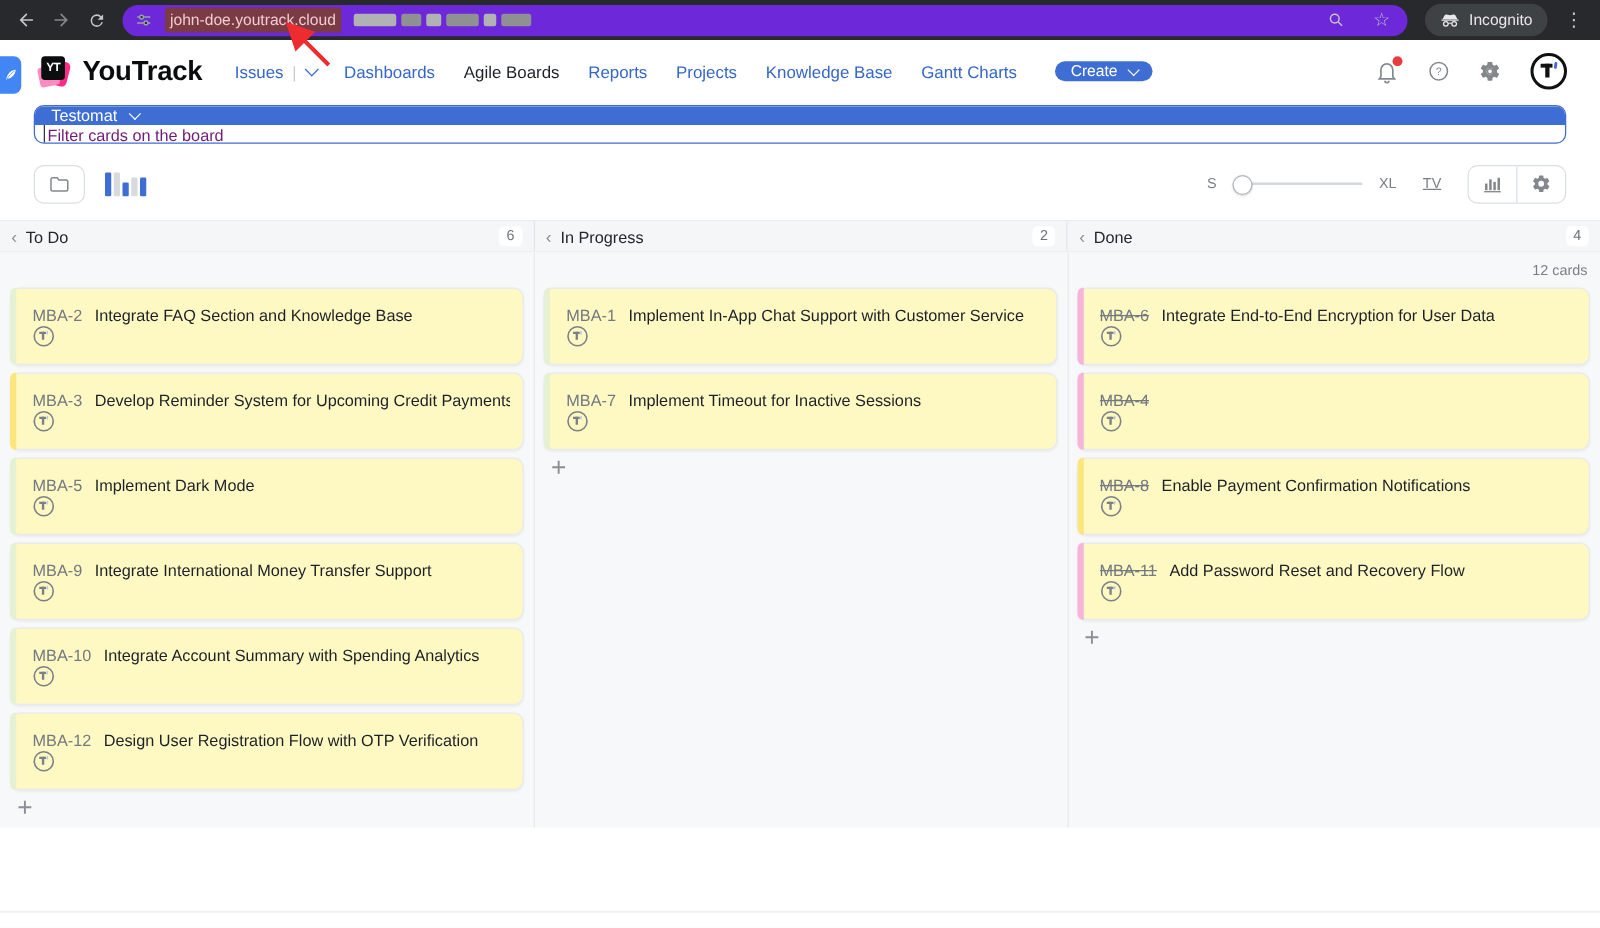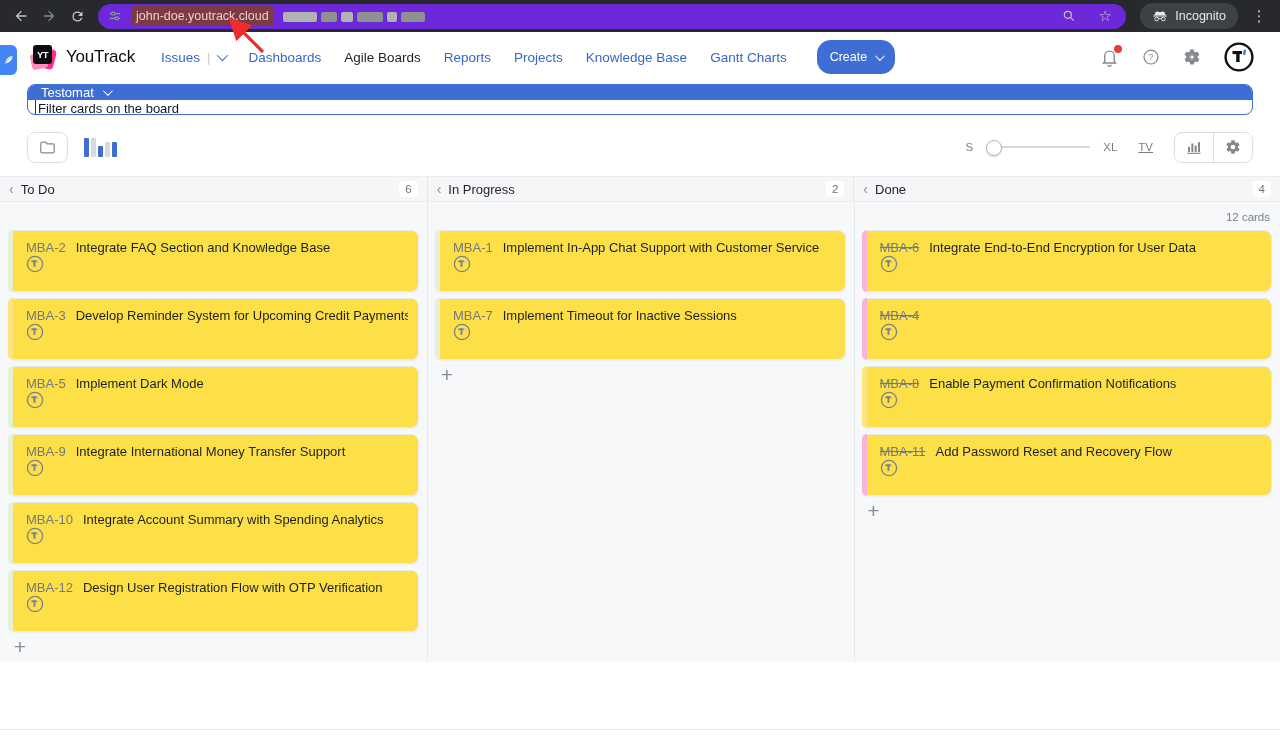--- a/index.html
+++ b/index.html
@@ -16,40 +16,40 @@
   .omni-right{margin-left:auto;display:flex;align-items:center;gap:10px;}
   .incog-pill{height:26px;background:#3f4245;border-radius:13px;display:flex;align-items:center;gap:7px;padding:0 12px;color:#e6e8ea;font-size:12.5px;margin:0 6px;}
   
   .app-header{height:50px;background:#fff;display:flex;align-items:center;padding-right:26px;position:relative;}
   .ext-tab{position:absolute;left:0;top:13px;width:17px;height:30px;background:#4285f4;border-radius:0 6px 6px 0;display:flex;align-items:center;justify-content:center;}
   .logo-wrap{margin-left:30px;display:flex;align-items:center;gap:9px;}
   .logo-mark{width:27px;height:27px;position:relative;}
   .logo-pink1{position:absolute;left:5px;top:4px;width:20px;height:20px;background:#ff2d87;border-radius:4px;transform:rotate(14deg);}
   .logo-pink2{position:absolute;left:1px;top:9px;width:16px;height:16px;background:#ff8ac2;border-radius:3px;transform:rotate(-12deg);}
   .logo-black{position:absolute;left:3px;top:1px;width:19px;height:19px;background:#0c0d0e;border-radius:3px;color:#fff;font-weight:bold;font-size:9.5px;display:flex;align-items:center;justify-content:center;letter-spacing:-.5px;}
-  .product-name{font-size:17px;font-weight:400;color:#0b0c0e;letter-spacing:-.2px;margin-right:26px;}
+  .product-name{font-size:22px;font-weight:700;color:#0b0c0e;letter-spacing:-.2px;margin-right:26px;}
   .main-nav{display:flex;align-items:center;gap:23px;font-size:13.5px;}
   .nav-item{color:var(--link);cursor:pointer;white-space:nowrap;}
   .nav-item.active{color:#1d2126;}
   .nav-group{display:flex;align-items:center;gap:7px;}
   .nav-sep{color:#c9cbce;font-size:13px;}
   .chev{width:7px;height:7px;border-right:1.6px solid currentColor;border-bottom:1.6px solid currentColor;transform:rotate(45deg) translateY(-2px);display:inline-block;}
   .chev-blue{color:var(--link);}
-  .create-btn{background:var(--accent);color:#fff;border:none;border-radius:14px;height:34px;padding:0 13px;display:flex;align-items:center;gap:8px;font-size:12.5px;margin-left:30px;font-family:inherit;cursor:pointer;}
+  .create-btn{background:var(--accent);color:#fff;border:none;border-radius:14px;height:16px;padding:0 13px;display:flex;align-items:center;gap:8px;font-size:12.5px;margin-left:30px;font-family:inherit;cursor:pointer;}
   .create-btn .chev{border-color:#fff;width:6px;height:6px;}
   .header-icons{margin-left:auto;display:flex;align-items:center;gap:23px;}
   .hicon{position:relative;display:flex;align-items:center;justify-content:center;color:#84888d;cursor:pointer;}
   .bell-dot{position:absolute;top:-3px;right:-3px;width:8px;height:8px;border-radius:50%;background:#e43f3f;}
   
   .filter-row{display:flex;margin:2px 27px 0;height:29px;border:1.5px solid var(--accent);border-radius:8px;overflow:hidden;background:#fff;flex-direction:column;}
   .board-select{background:var(--accent);color:#fff;border:none;font-family:inherit;font-size:13px;display:flex;align-items:center;gap:9px;padding:0 13px;cursor:pointer;}
   .board-select .chev{border-color:#fff;width:6px;height:6px;}
   .filter-input{flex:1;display:flex;align-items:center;padding-left:7px;gap:2px;cursor:text;}
   .caret{width:1px;height:16px;background:#33373b;}
-  .placeholder{color:#0f172a;font-size:13px;text-align:center;}
+  .placeholder{color:#701a75;font-size:13px;text-align:center;}
   .search-seg{width:30px;border-left:1.5px solid var(--accent);display:flex;align-items:center;justify-content:center;cursor:pointer;}
   
   .controls-row{display:flex;align-items:center;margin:17px 27px 0;height:30px;}
   .folder-btn{width:39px;height:29px;border:1px solid #dcdfe2;border-radius:8px;background:#fff;display:flex;align-items:center;justify-content:center;cursor:pointer;}
   .chart-toggle{margin-left:16px;display:flex;align-items:flex-end;gap:2px;height:20px;cursor:pointer;}
   .cbar{width:5px;border-radius:1px;}
   .right-controls{margin-left:auto;display:flex;align-items:center;gap:13px;color:#7b7f84;font-size:11.5px;}
   .slider{width:104px;height:14px;position:relative;display:flex;align-items:center;cursor:pointer;}
   .slider-track{width:100%;height:2px;background:#d5d8db;border-radius:1px;}
   .slider-knob{position:absolute;left:0;top:0;width:14px;height:14px;border-radius:50%;background:#fff;border:1px solid #b3b7bb;box-shadow:0 1px 2px rgba(0,0,0,.15);}
@@ -61,21 +61,21 @@
   .headers-row{display:flex;margin-top:14px;background:#f5f6f8;border-top:1px solid #ededef;border-bottom:1px solid #ededef;height:24px;}
   .col-header{width:427px;box-sizing:border-box;display:flex;align-items:center;gap:7px;padding:0 9px;}
   .col-header + .col-header{border-left:1px solid #e3e5e8;}
   .collapse-icon{color:#8b8f94;font-size:14px;line-height:1;cursor:pointer;}
   .col-title{font-size:13px;color:#23272b;}
   .col-count{margin-left:auto;background:#fff;border-radius:4px;font-size:11.5px;color:#6f7377;padding:2px 6px;}
   .content-row{display:flex;height:460px;background:#f7f8f9;}
   .col-content{width:427px;box-sizing:border-box;padding:28px 8px 0 8px;position:relative;}
   .col-content + .col-content{border-left:1px solid #e7e9eb;padding-left:7px;}
   .cards-total{position:absolute;top:9px;right:10px;font-size:11.5px;color:#7b7f84;}
-  .card{position:relative;background:#fde047;border:1px solid #e8eaec;border-radius:8px;height:62px;margin-bottom:6px;box-sizing:border-box;box-shadow:0 1px 2px rgba(0,0,0,.05);padding:9px 10px 8px 17px;display:flex;flex-direction:column;justify-content:flex-start;cursor:pointer;}
+  .card{position:relative;background:#fef9c3;border:1px solid #e8eaec;border-radius:8px;height:62px;margin-bottom:6px;box-sizing:border-box;box-shadow:0 1px 2px rgba(0,0,0,.05);padding:9px 10px 8px 17px;display:flex;flex-direction:column;justify-content:center;cursor:pointer;}
   .stripe{position:absolute;left:-1px;top:-1px;bottom:-1px;width:5px;border-radius:8px 0 0 8px;}
   .stripe-green{background:var(--stripe-green);}
   .stripe-yellow{background:var(--stripe-yellow);}
   .stripe-pink{background:var(--stripe-pink);}
   .card-line1{font-size:13px;display:flex;gap:10px;align-items:baseline;white-space:nowrap;overflow:hidden;}
   .card-id{color:#747880;}
   .card-id.done{text-decoration:line-through;}
   .card-title{color:#1d2126;}
   .card-avatar{width:18px;height:18px;display:block;}
   .add-card{color:#8b8f94;font-size:21px;font-weight:300;width:20px;line-height:18px;text-align:center;margin-left:2px;cursor:pointer;user-select:none;}

